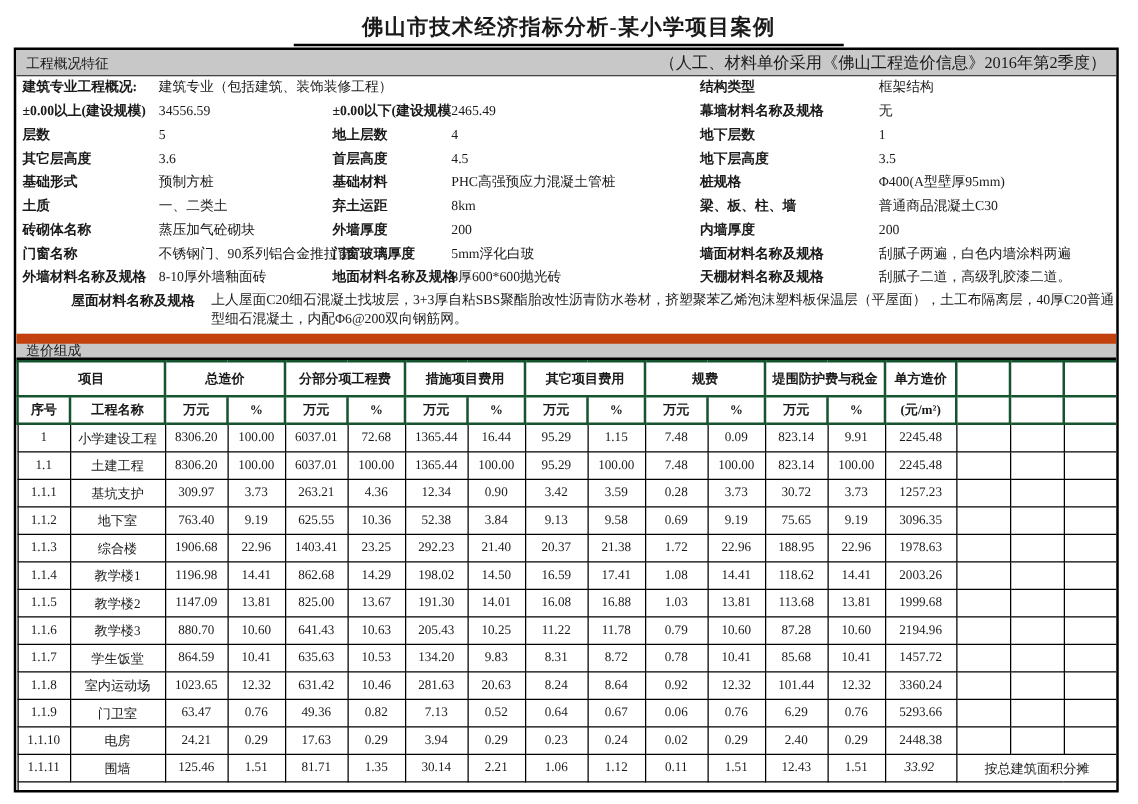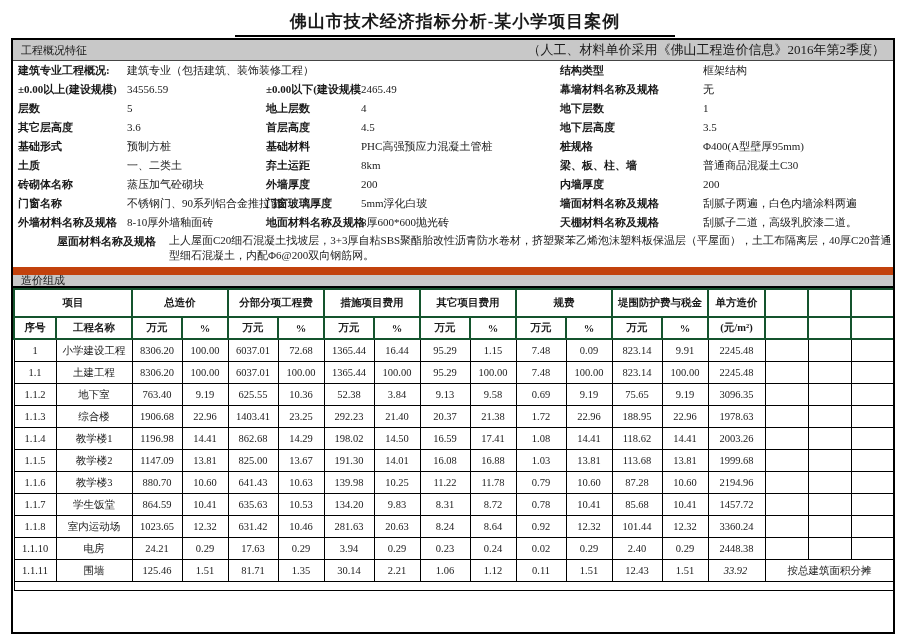--- a/index.html
+++ b/index.html
@@ -249,20 +249,40 @@
           <td>7.48</td>
           <td>100.00</td>
           <td>823.14</td>
           <td>100.00</td>
           <td>2245.48</td>
           <td></td>
           <td></td>
           <td></td>
         </tr>
         <tr>
+          <td>1.1.1</td>
+          <td>基坑支护</td>
+          <td>309.97</td>
+          <td>3.73</td>
+          <td>263.21</td>
+          <td>4.36</td>
+          <td>12.34</td>
+          <td>0.90</td>
+          <td>3.42</td>
+          <td>3.59</td>
+          <td>0.28</td>
+          <td>3.73</td>
+          <td>30.72</td>
+          <td>3.73</td>
+          <td>1257.23</td>
+          <td></td>
+          <td></td>
+          <td></td>
+        </tr>
+        <tr>
           <td>1.1.2</td>
           <td>地下室</td>
           <td>763.40</td>
           <td>9.19</td>
           <td>625.55</td>
           <td>10.36</td>
           <td>52.38</td>
           <td>3.84</td>
           <td>9.13</td>
           <td>9.58</td>
@@ -335,21 +355,21 @@
           <td></td>
           <td></td>
         </tr>
         <tr>
           <td>1.1.6</td>
           <td>教学楼3</td>
           <td>880.70</td>
           <td>10.60</td>
           <td>641.43</td>
           <td>10.63</td>
-          <td>139.98</td>
+          <td>205.43</td>
           <td>10.25</td>
           <td>11.22</td>
           <td>11.78</td>
           <td>0.79</td>
           <td>10.60</td>
           <td>87.28</td>
           <td>10.60</td>
           <td>2194.96</td>
           <td></td>
           <td></td>
@@ -384,20 +404,40 @@
           <td>10.46</td>
           <td>281.63</td>
           <td>20.63</td>
           <td>8.24</td>
           <td>8.64</td>
           <td>0.92</td>
           <td>12.32</td>
           <td>101.44</td>
           <td>12.32</td>
           <td>3360.24</td>
+          <td></td>
+          <td></td>
+          <td></td>
+        </tr>
+        <tr>
+          <td>1.1.9</td>
+          <td>门卫室</td>
+          <td>63.47</td>
+          <td>0.76</td>
+          <td>49.36</td>
+          <td>0.82</td>
+          <td>7.13</td>
+          <td>0.52</td>
+          <td>0.64</td>
+          <td>0.67</td>
+          <td>0.06</td>
+          <td>0.76</td>
+          <td>6.29</td>
+          <td>0.76</td>
+          <td>5293.66</td>
           <td></td>
           <td></td>
           <td></td>
         </tr>
         <tr>
           <td>1.1.10</td>
           <td>电房</td>
           <td>24.21</td>
           <td>0.29</td>
           <td>17.63</td>

